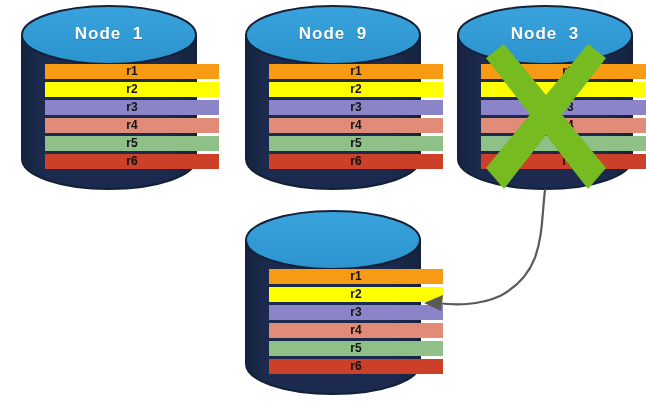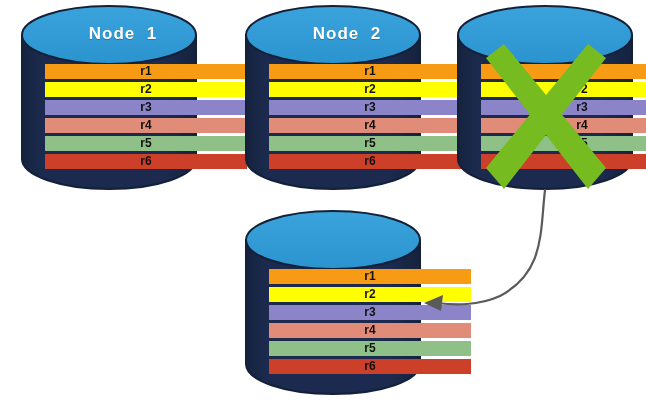--- a/index.html
+++ b/index.html
@@ -15,21 +15,20 @@
     font-family: "Liberation Sans", sans-serif;
   }
   #canvas {
     position: absolute;
     left: 0; top: 0;
     width: 646px;
     height: 402px;
   }
   .node {
     position: absolute;
-    padding-left: 28px;
   }
   .node-svg {
     position: absolute;
     left: 0; top: 0;
     overflow: visible;
   }
   .node-title {
     position: absolute;
     left: 0;
     width: 100%;
@@ -103,36 +102,37 @@
     <div class="row-bar" style="background:#8fc088;"><span>r5</span></div>
     <div class="row-bar" style="background:#cc3f29;"><span>r6</span></div>
   </div>
 </div>
 
 <div class="node" style="left:246px; top:5px; width:174px; height:184px;">
   <svg class="node-svg" width="174" height="184" viewBox="0 0 174 184">
     <path d="M0,30 L0,154 A87,30 0 0 0 174,154 L174,30 Z" fill="url(#body1)" stroke="#132039" stroke-width="2"></path>
     <ellipse cx="87" cy="30" rx="87" ry="29" fill="url(#top1)" stroke="#132039" stroke-width="2"></ellipse>
   </svg>
-  <div class="node-title" style="top:19px;">Node  2</div>
+  <div class="node-title" style="top:19px;">Node  9</div>
   <div class="rows" style="top:59px; padding:0 23px;">
     <div class="row-bar" style="background:#f79b15;"><span>r1</span></div>
     <div class="row-bar" style="background:#ffff00;"><span>r2</span></div>
     <div class="row-bar" style="background:#8c84c8;"><span>r3</span></div>
     <div class="row-bar" style="background:#e08c78;"><span>r4</span></div>
     <div class="row-bar" style="background:#8fc088;"><span>r5</span></div>
     <div class="row-bar" style="background:#cc3f29;"><span>r6</span></div>
   </div>
 </div>
 
 <div class="node" style="left:458px; top:5px; width:174px; height:184px;">
   <svg class="node-svg" width="174" height="184" viewBox="0 0 174 184">
     <path d="M0,30 L0,154 A87,30 0 0 0 174,154 L174,30 Z" fill="url(#body1)" stroke="#132039" stroke-width="2"></path>
     <ellipse cx="87" cy="30" rx="87" ry="29" fill="url(#top1)" stroke="#132039" stroke-width="2"></ellipse>
   </svg>
+  <div class="node-title" style="top:19px;">Node  3</div>
   <div class="rows" style="top:59px; padding:0 23px;">
     <div class="row-bar" style="background:#f79b15;"><span>r1</span></div>
     <div class="row-bar" style="background:#ffff00;"><span>r2</span></div>
     <div class="row-bar" style="background:#8c84c8;"><span>r3</span></div>
     <div class="row-bar" style="background:#e08c78;"><span>r4</span></div>
     <div class="row-bar" style="background:#8fc088;"><span>r5</span></div>
     <div class="row-bar" style="background:#cc3f29;"><span>r6</span></div>
   </div>
 </div>
 

